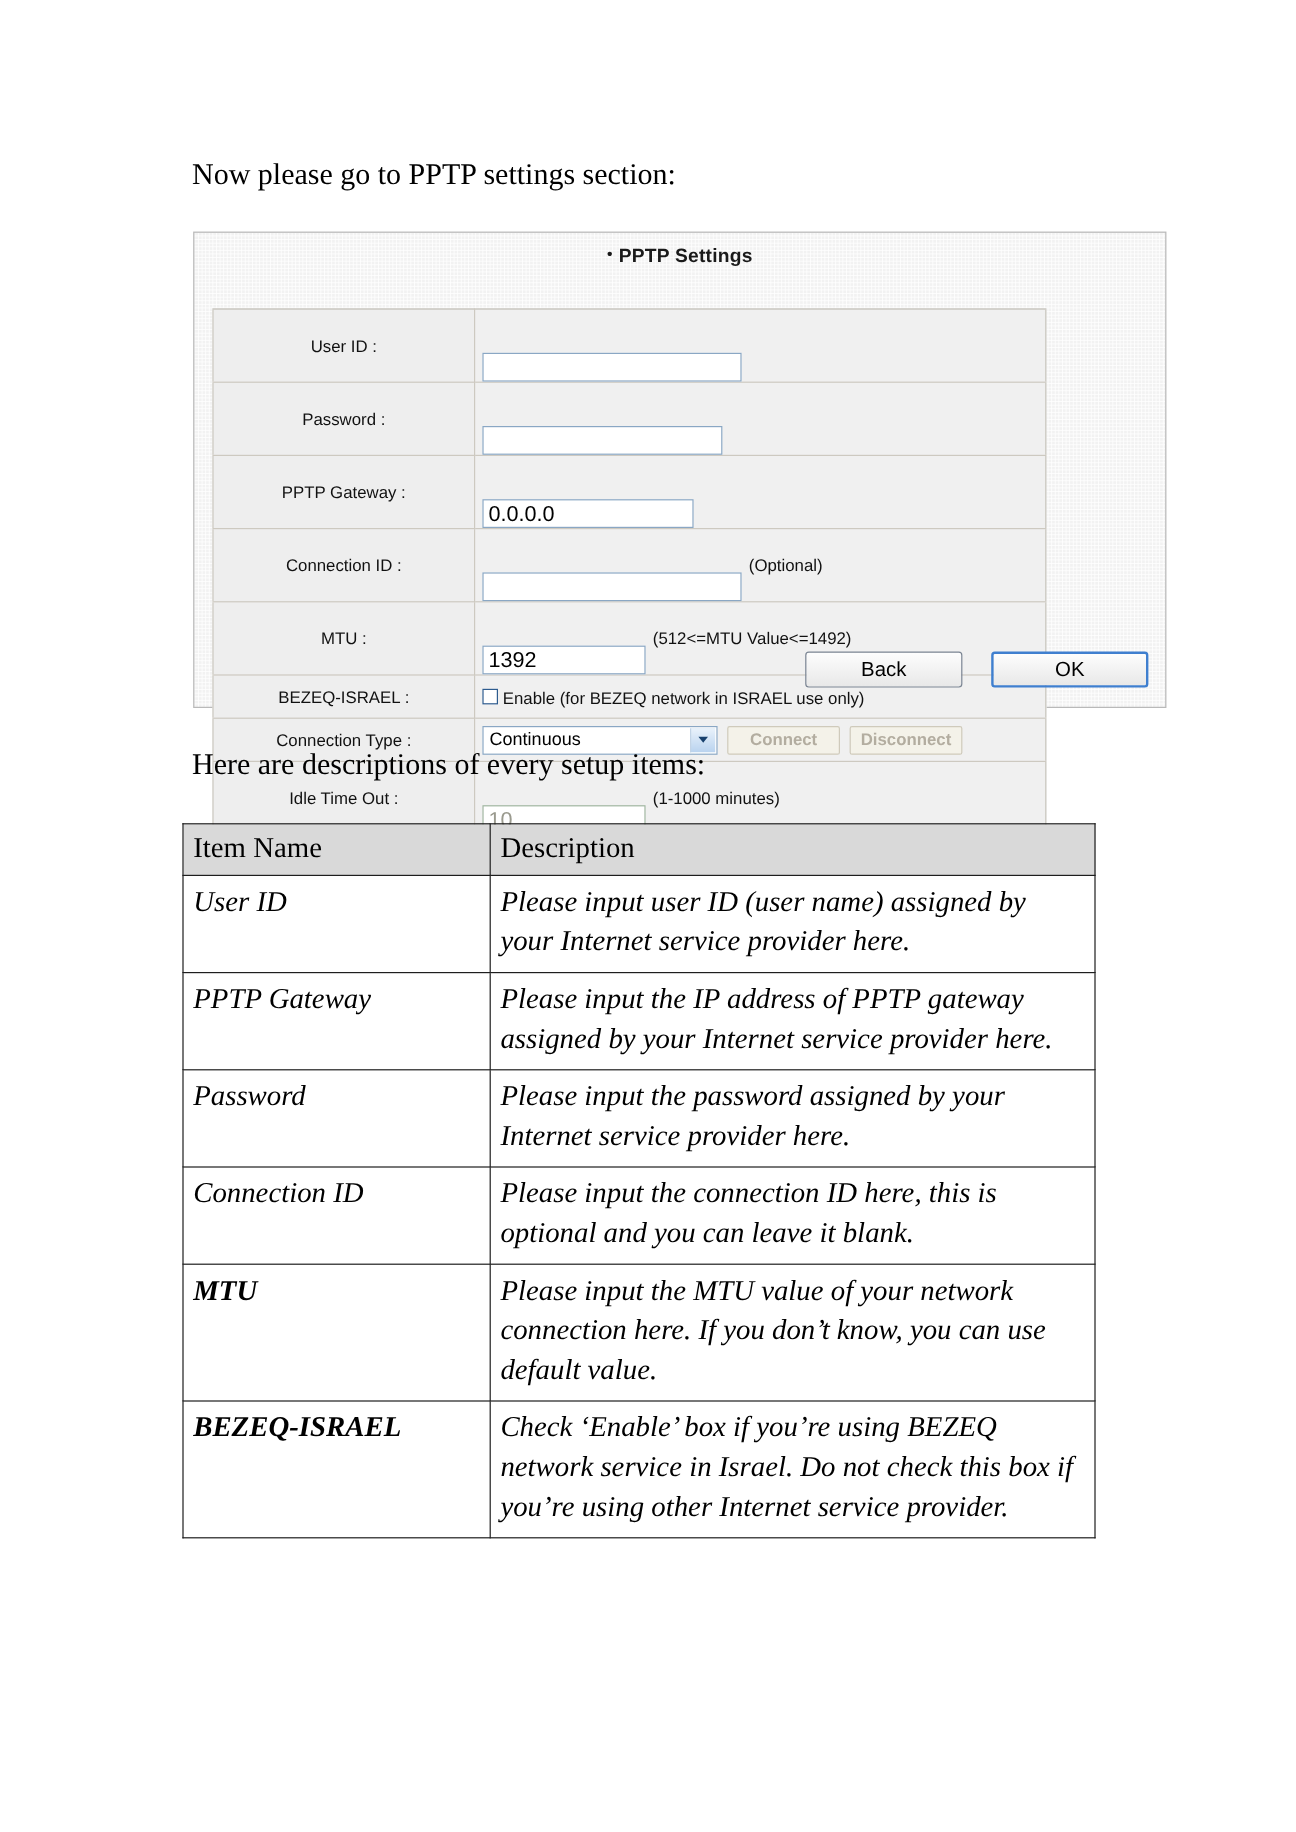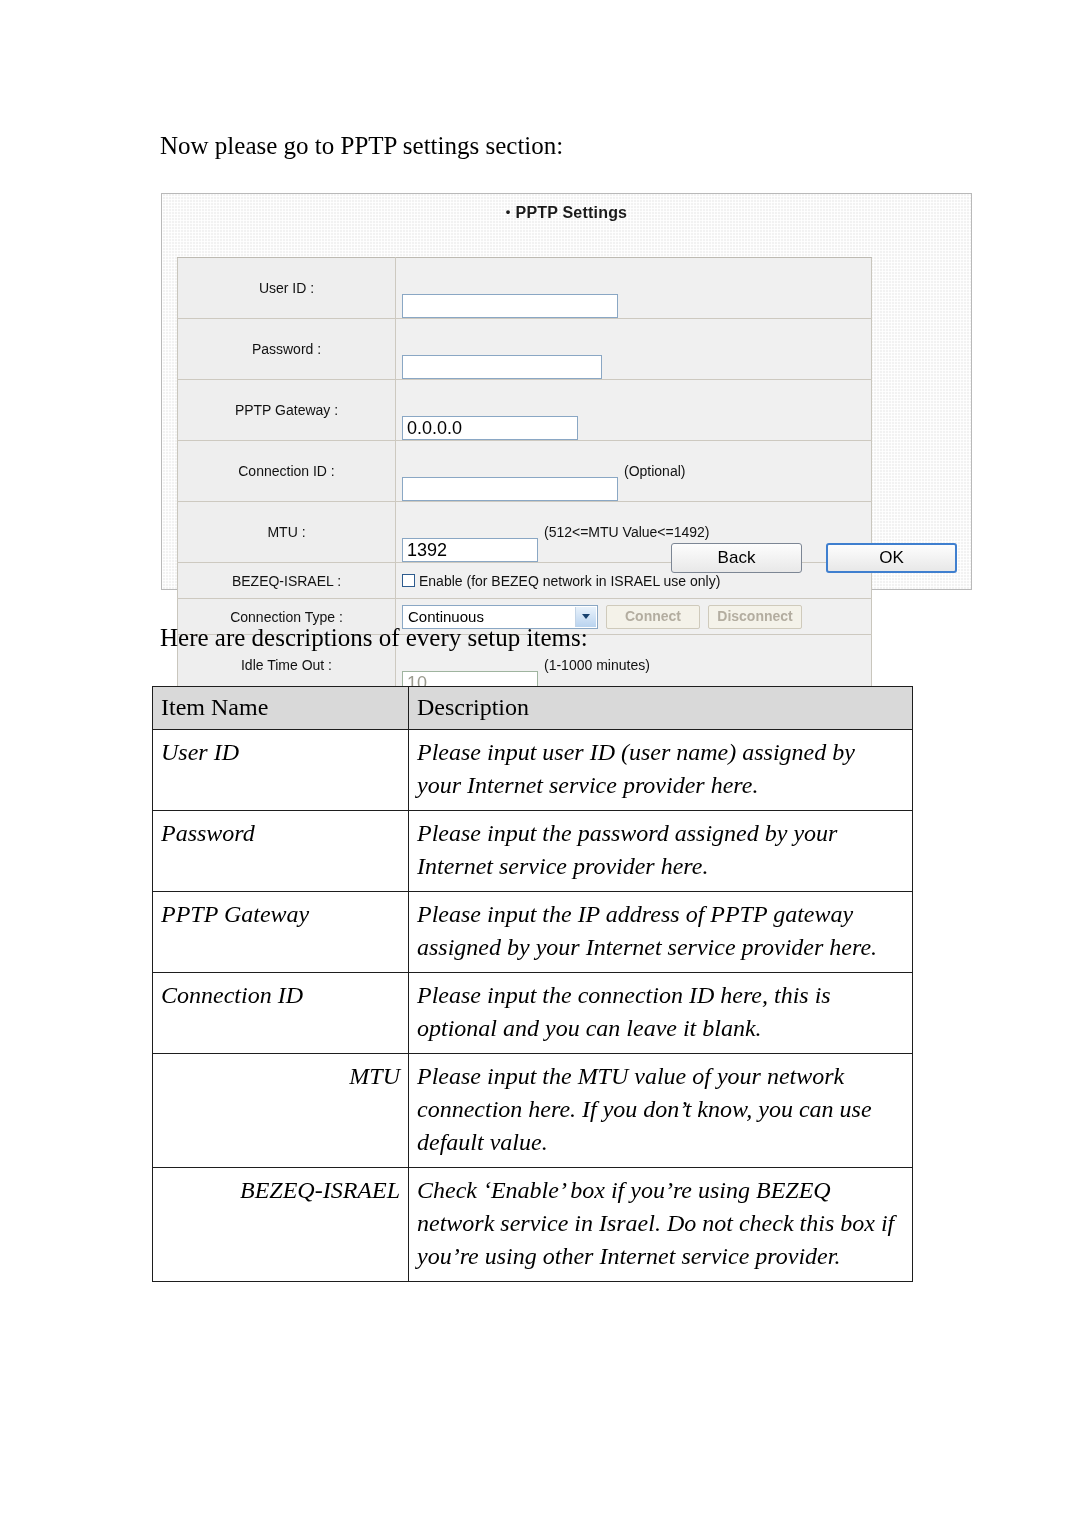--- a/index.html
+++ b/index.html
@@ -254,21 +254,21 @@
     height: 34px;
     padding-top: 4px;
     padding-bottom: 4px;
   }
   .desc-table td {
     font-style: italic;
   }
   .desc-table col.c1 { width: 256px; }
   .desc-table col.c2 { width: 504px; }
   .desc-table td.item { white-space: nowrap; }
-  .desc-table td.item.bold { font-weight: normal; text-align: right; }
+  .desc-table td.item.bold { font-weight: bold; }
   .desc-table tr.tall td { padding-bottom: 55px; }
 </style>
 </head>
 <body>
 
 <div class="para" id="intro-text">Now please go to PPTP settings section:</div>
 
 <div class="panel">
 
   <div class="panel-title">
@@ -355,28 +355,28 @@
       <th>Item Name</th>
       <th>Description</th>
     </tr>
   </thead>
   <tbody>
     <tr>
       <td class="item">User ID</td>
       <td>Please input user ID (user name) assigned by your Internet service provider here.</td>
     </tr>
     <tr>
+      <td class="item">PPTP Gateway</td>
+      <td>Please input the IP address of PPTP gateway assigned by your Internet service provider here.</td>
+    </tr>
+    <tr>
       <td class="item">Password</td>
       <td>Please input the password assigned by your Internet service provider here.</td>
     </tr>
     <tr>
-      <td class="item">PPTP Gateway</td>
-      <td>Please input the IP address of PPTP gateway assigned by your Internet service provider here.</td>
-    </tr>
-    <tr>
       <td class="item">Connection ID</td>
       <td>Please input the connection ID here, this is optional and you can leave it blank.</td>
     </tr>
     <tr>
       <td class="item bold">MTU</td>
       <td>Please input the MTU value of your network connection here. If you don’t know, you can use default value.</td>
     </tr>
     <tr>
       <td class="item bold">BEZEQ-ISRAEL</td>
       <td>Check ‘Enable’ box if you’re using BEZEQ network service in Israel. Do not check this box if you’re using other Internet service provider.</td>

